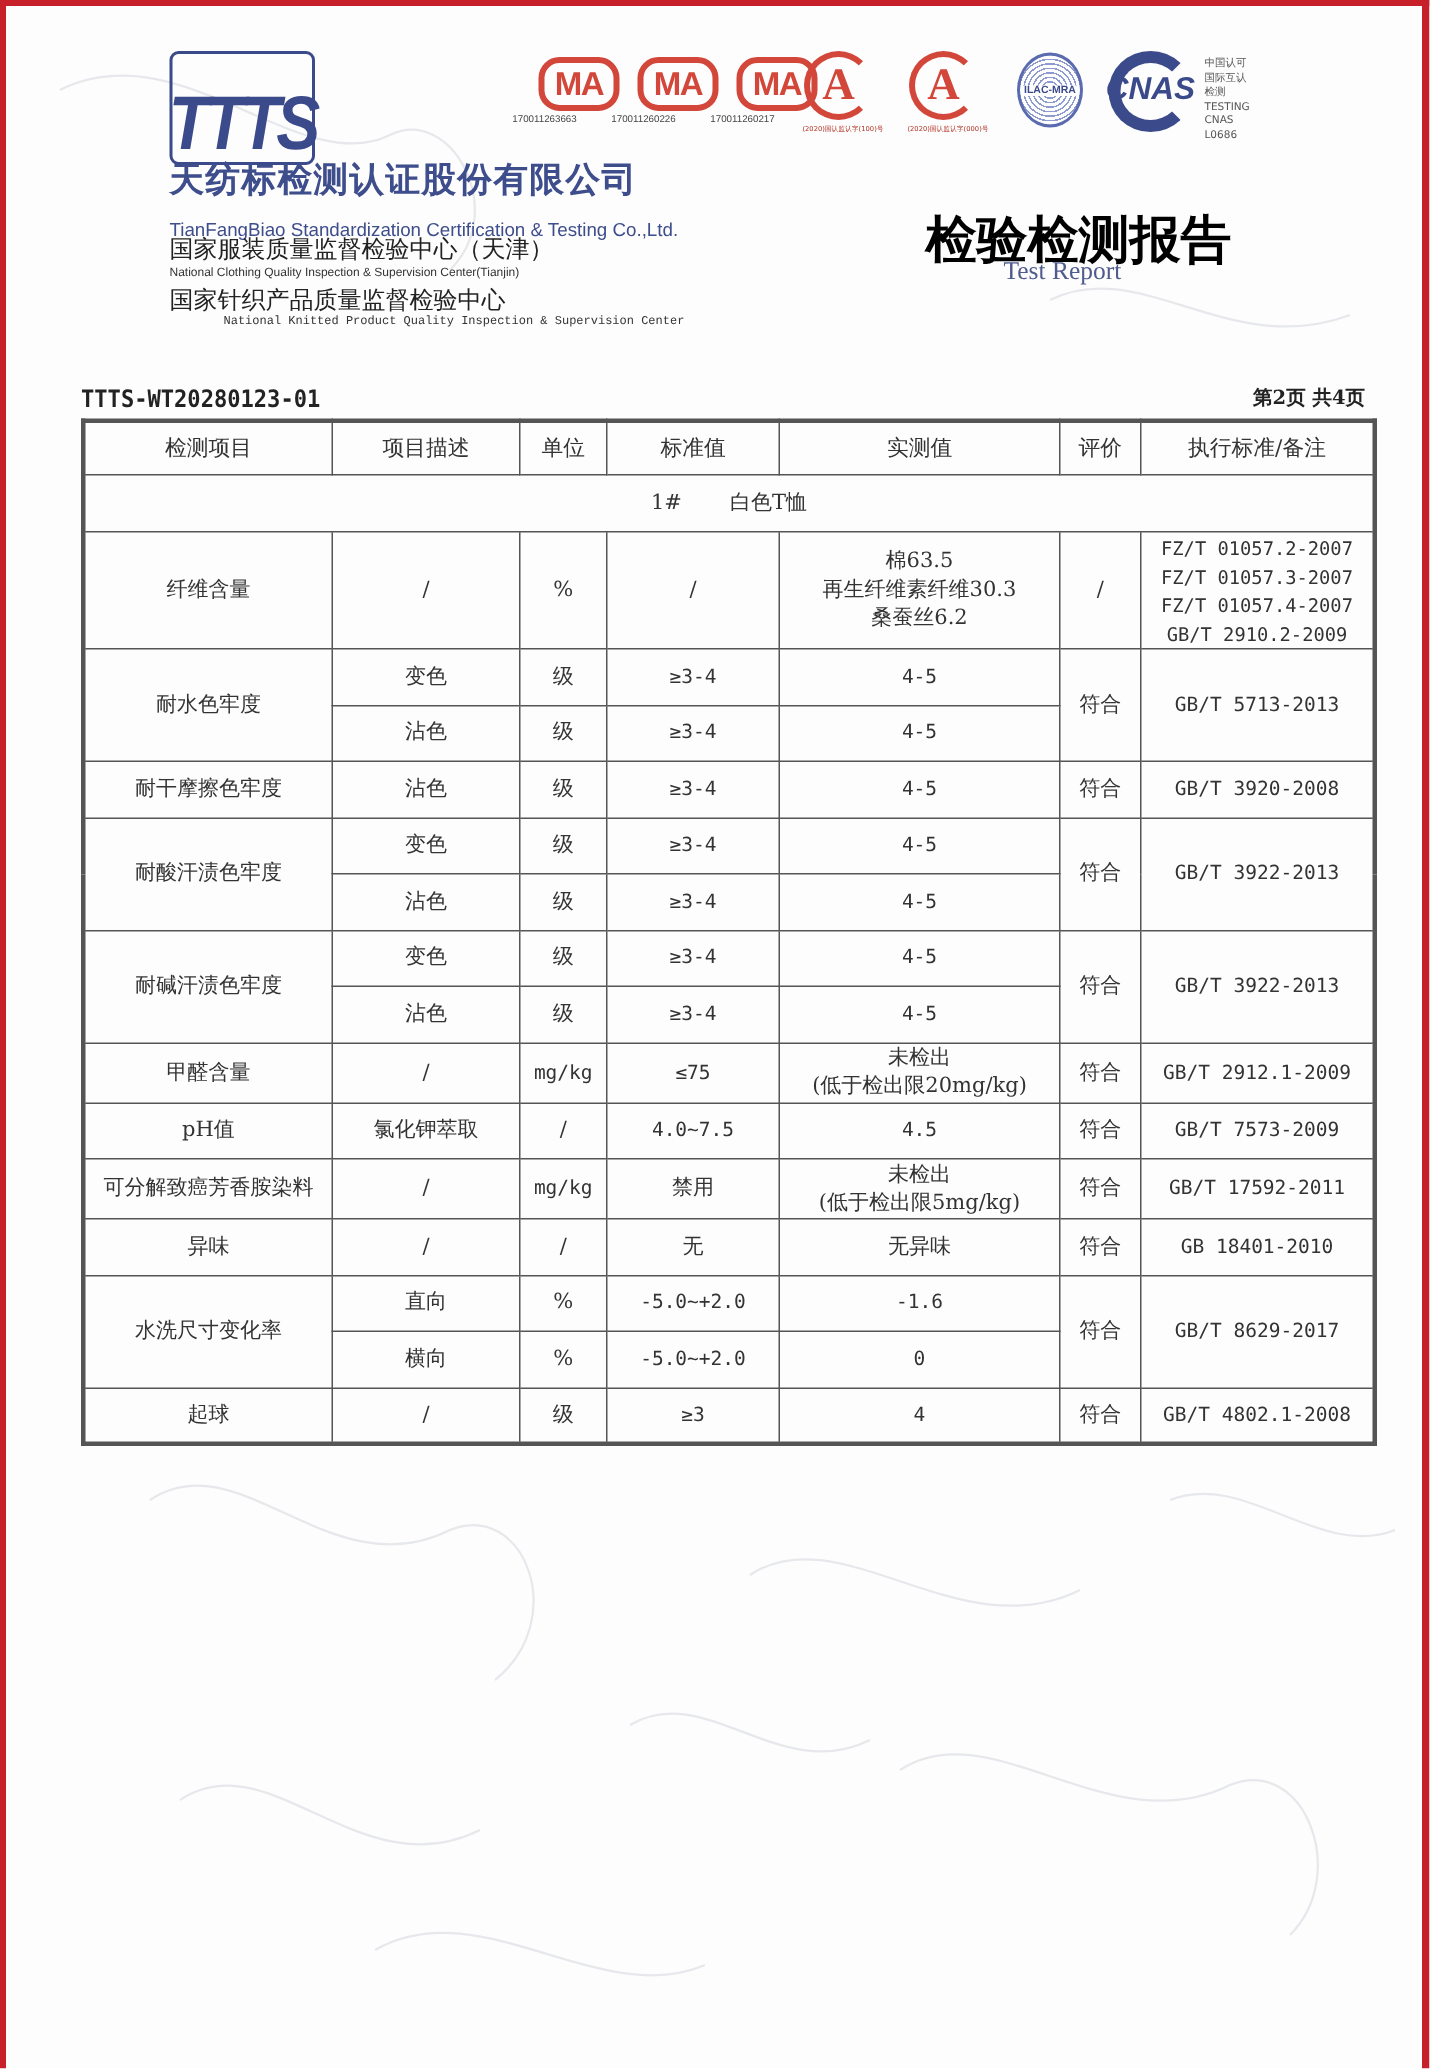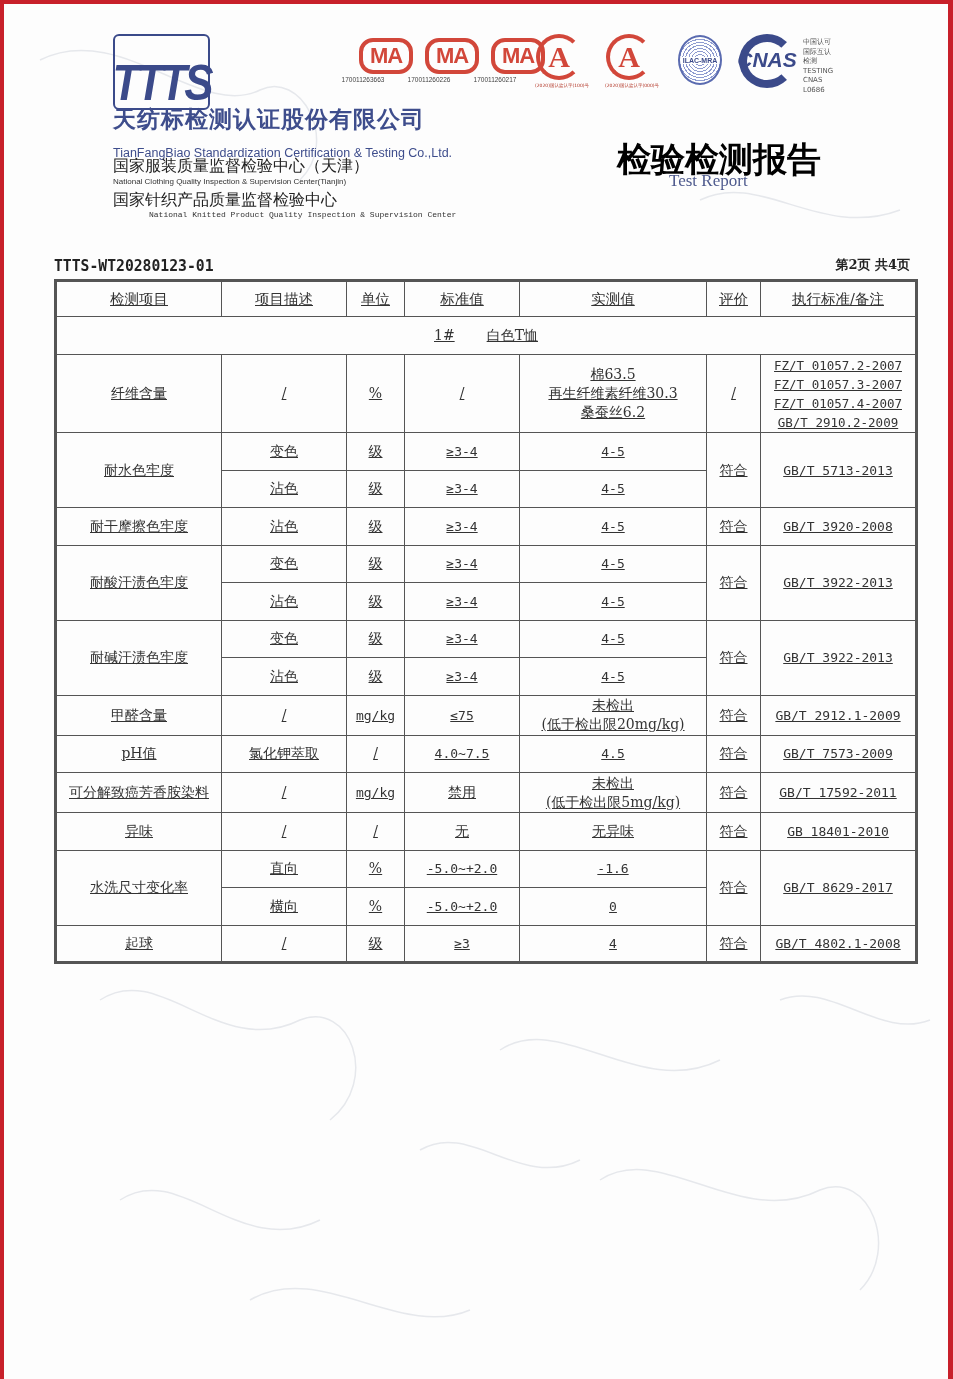--- a/index.html
+++ b/index.html
@@ -112,21 +112,21 @@
     transform: scaleX(0.92); transform-origin: left;
   }
   .page-info {
     position: absolute; right: 43px; top: 256px;
     font-family: "DejaVu Serif", serif; font-size: 13px; color: #222; font-weight: bold;
   }
   
   table.report {
     position: absolute; left: 54px; top: 279px; width: 861px;
     border-collapse: collapse; border: 3px solid #555;
-    font-size: 14px; color: #333; table-layout: fixed; text-decoration: underline;
+    font-size: 14px; color: #333; table-layout: fixed;
   }
   table.report td, table.report th {
     border: 1.5px solid #555; text-align: center; vertical-align: middle;
     font-weight: normal; padding: 0 2px; line-height: 19px;
   }
   table.report th { height: 36px; font-size: 14.5px; }
   .mono { font-family: "DejaVu Sans Mono", "Liberation Mono", monospace; font-size: 13px; }
   .sample-row td { text-align: left; padding-left: 20px; height: 38px; }
   .sample-row .sample-name { margin-left: 32px; }
   .std-multi { line-height: 19.5px; font-size: 12.5px; }

